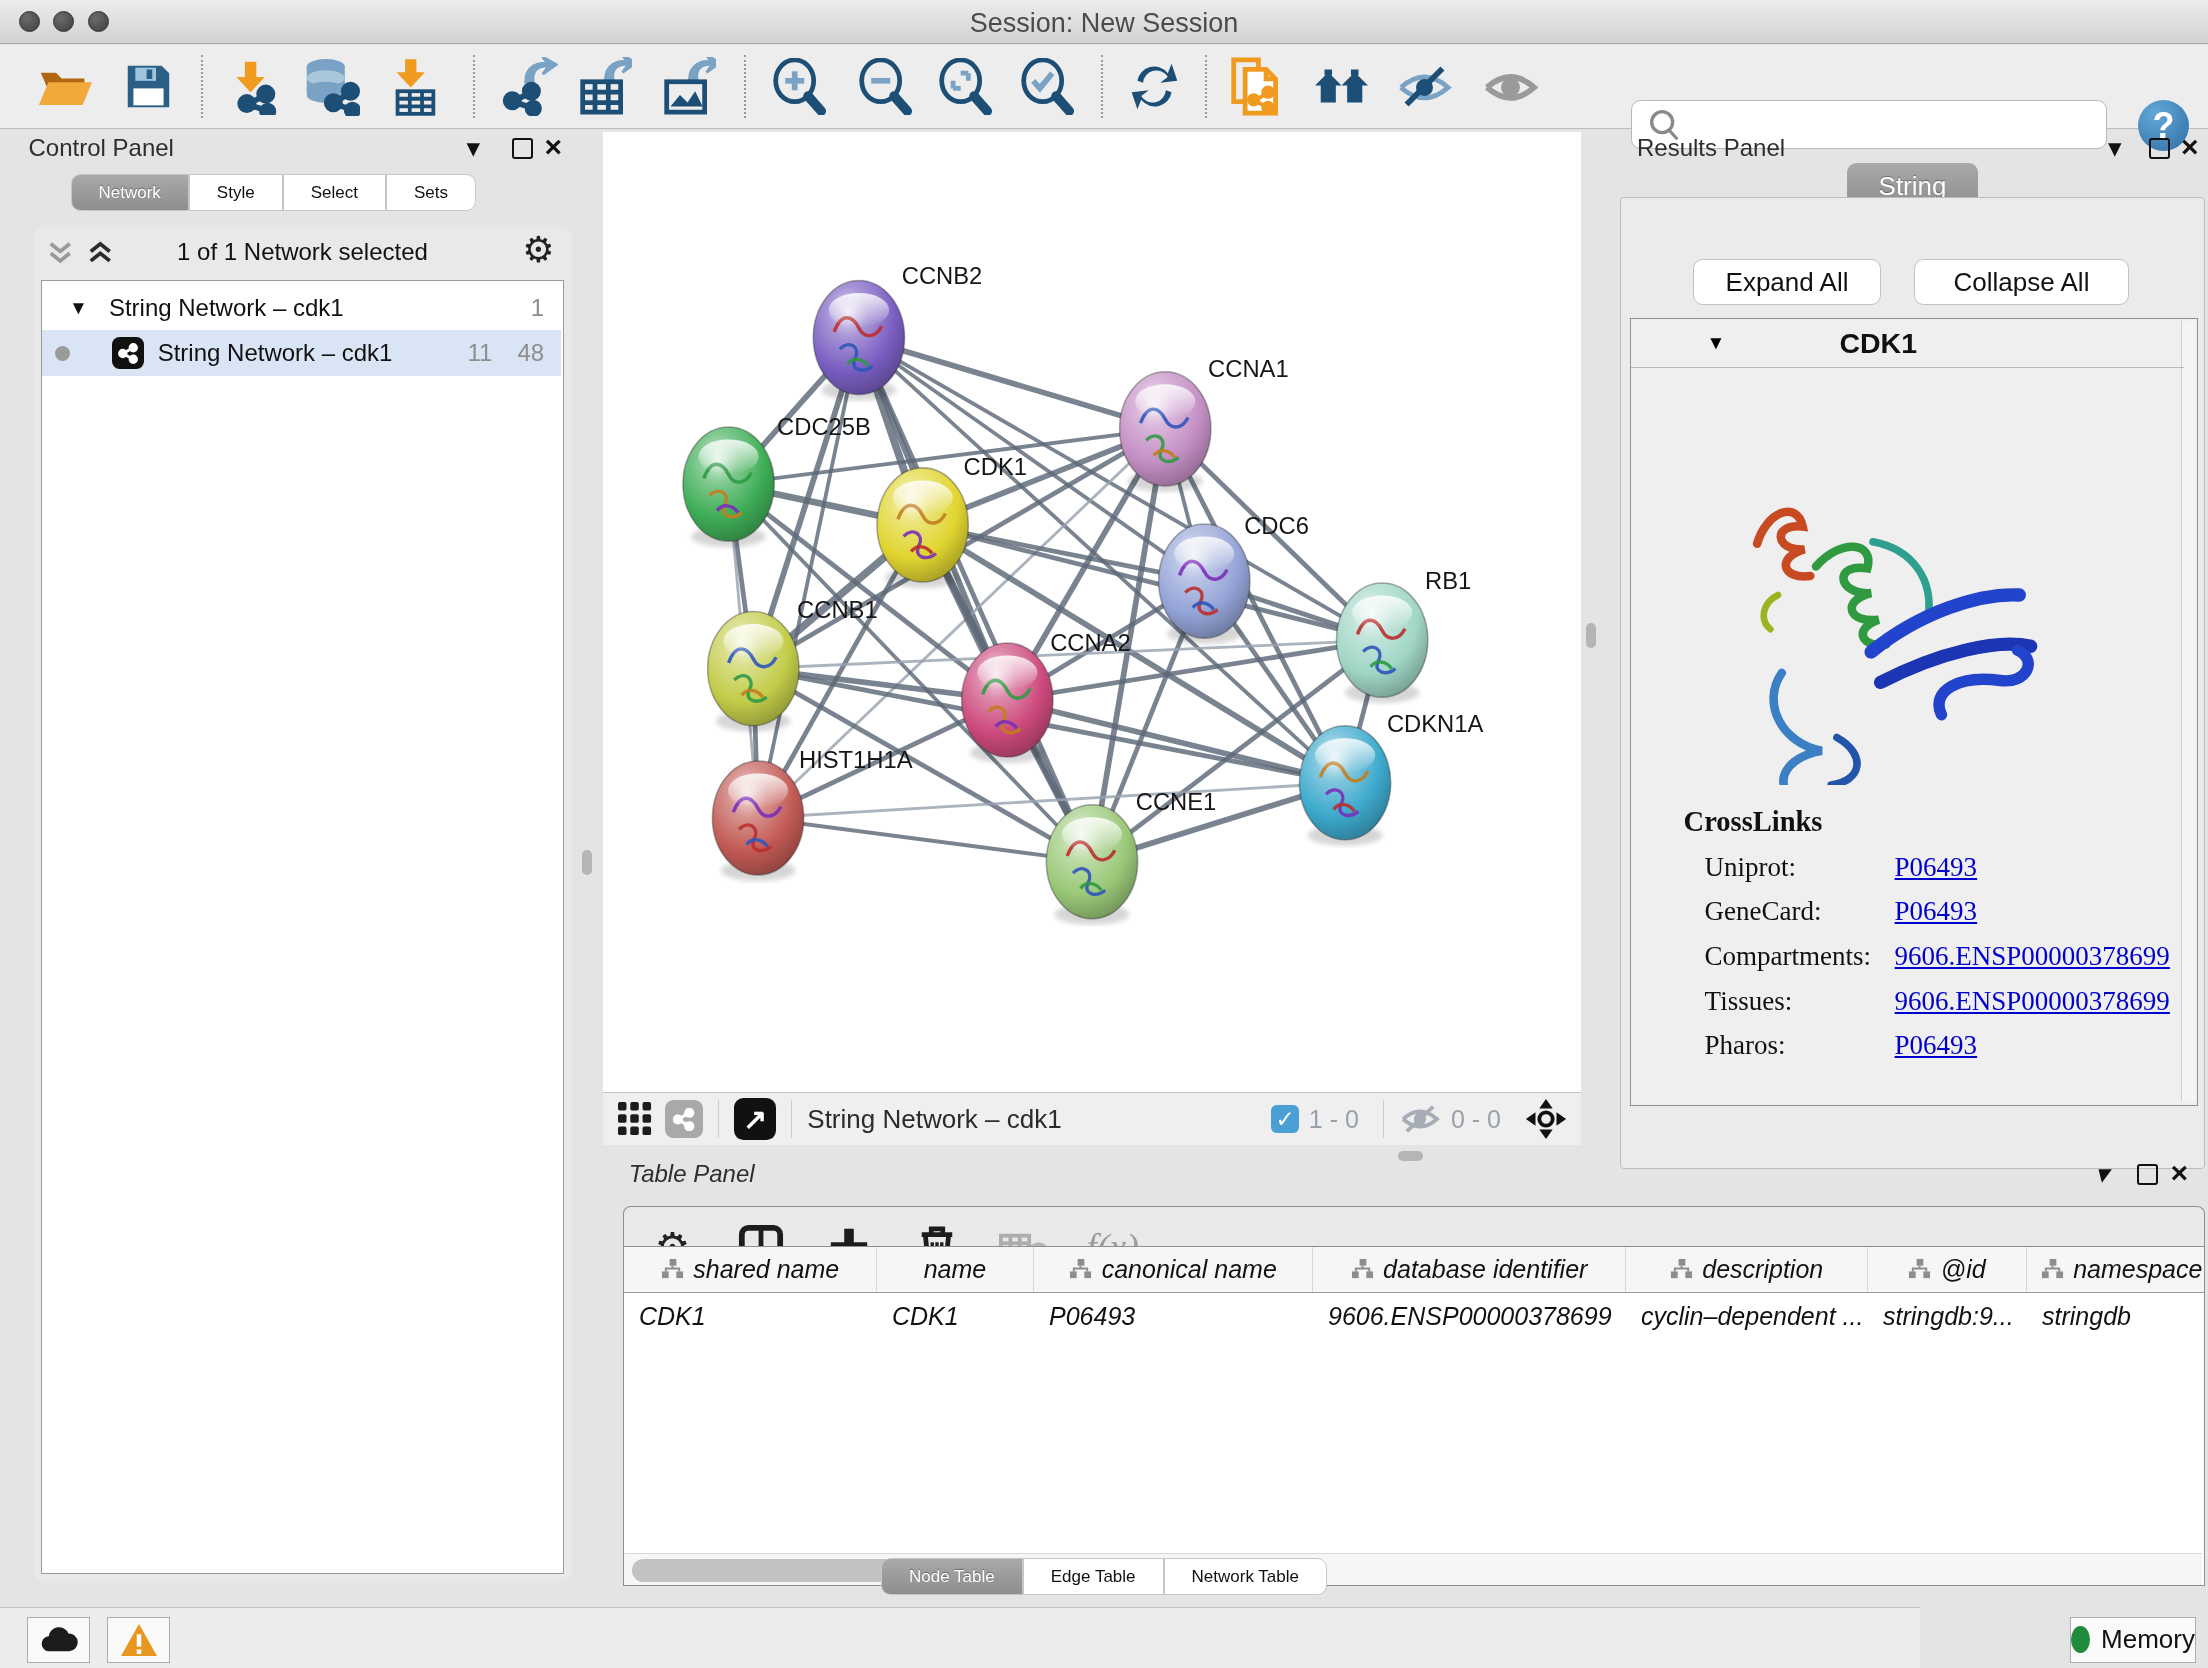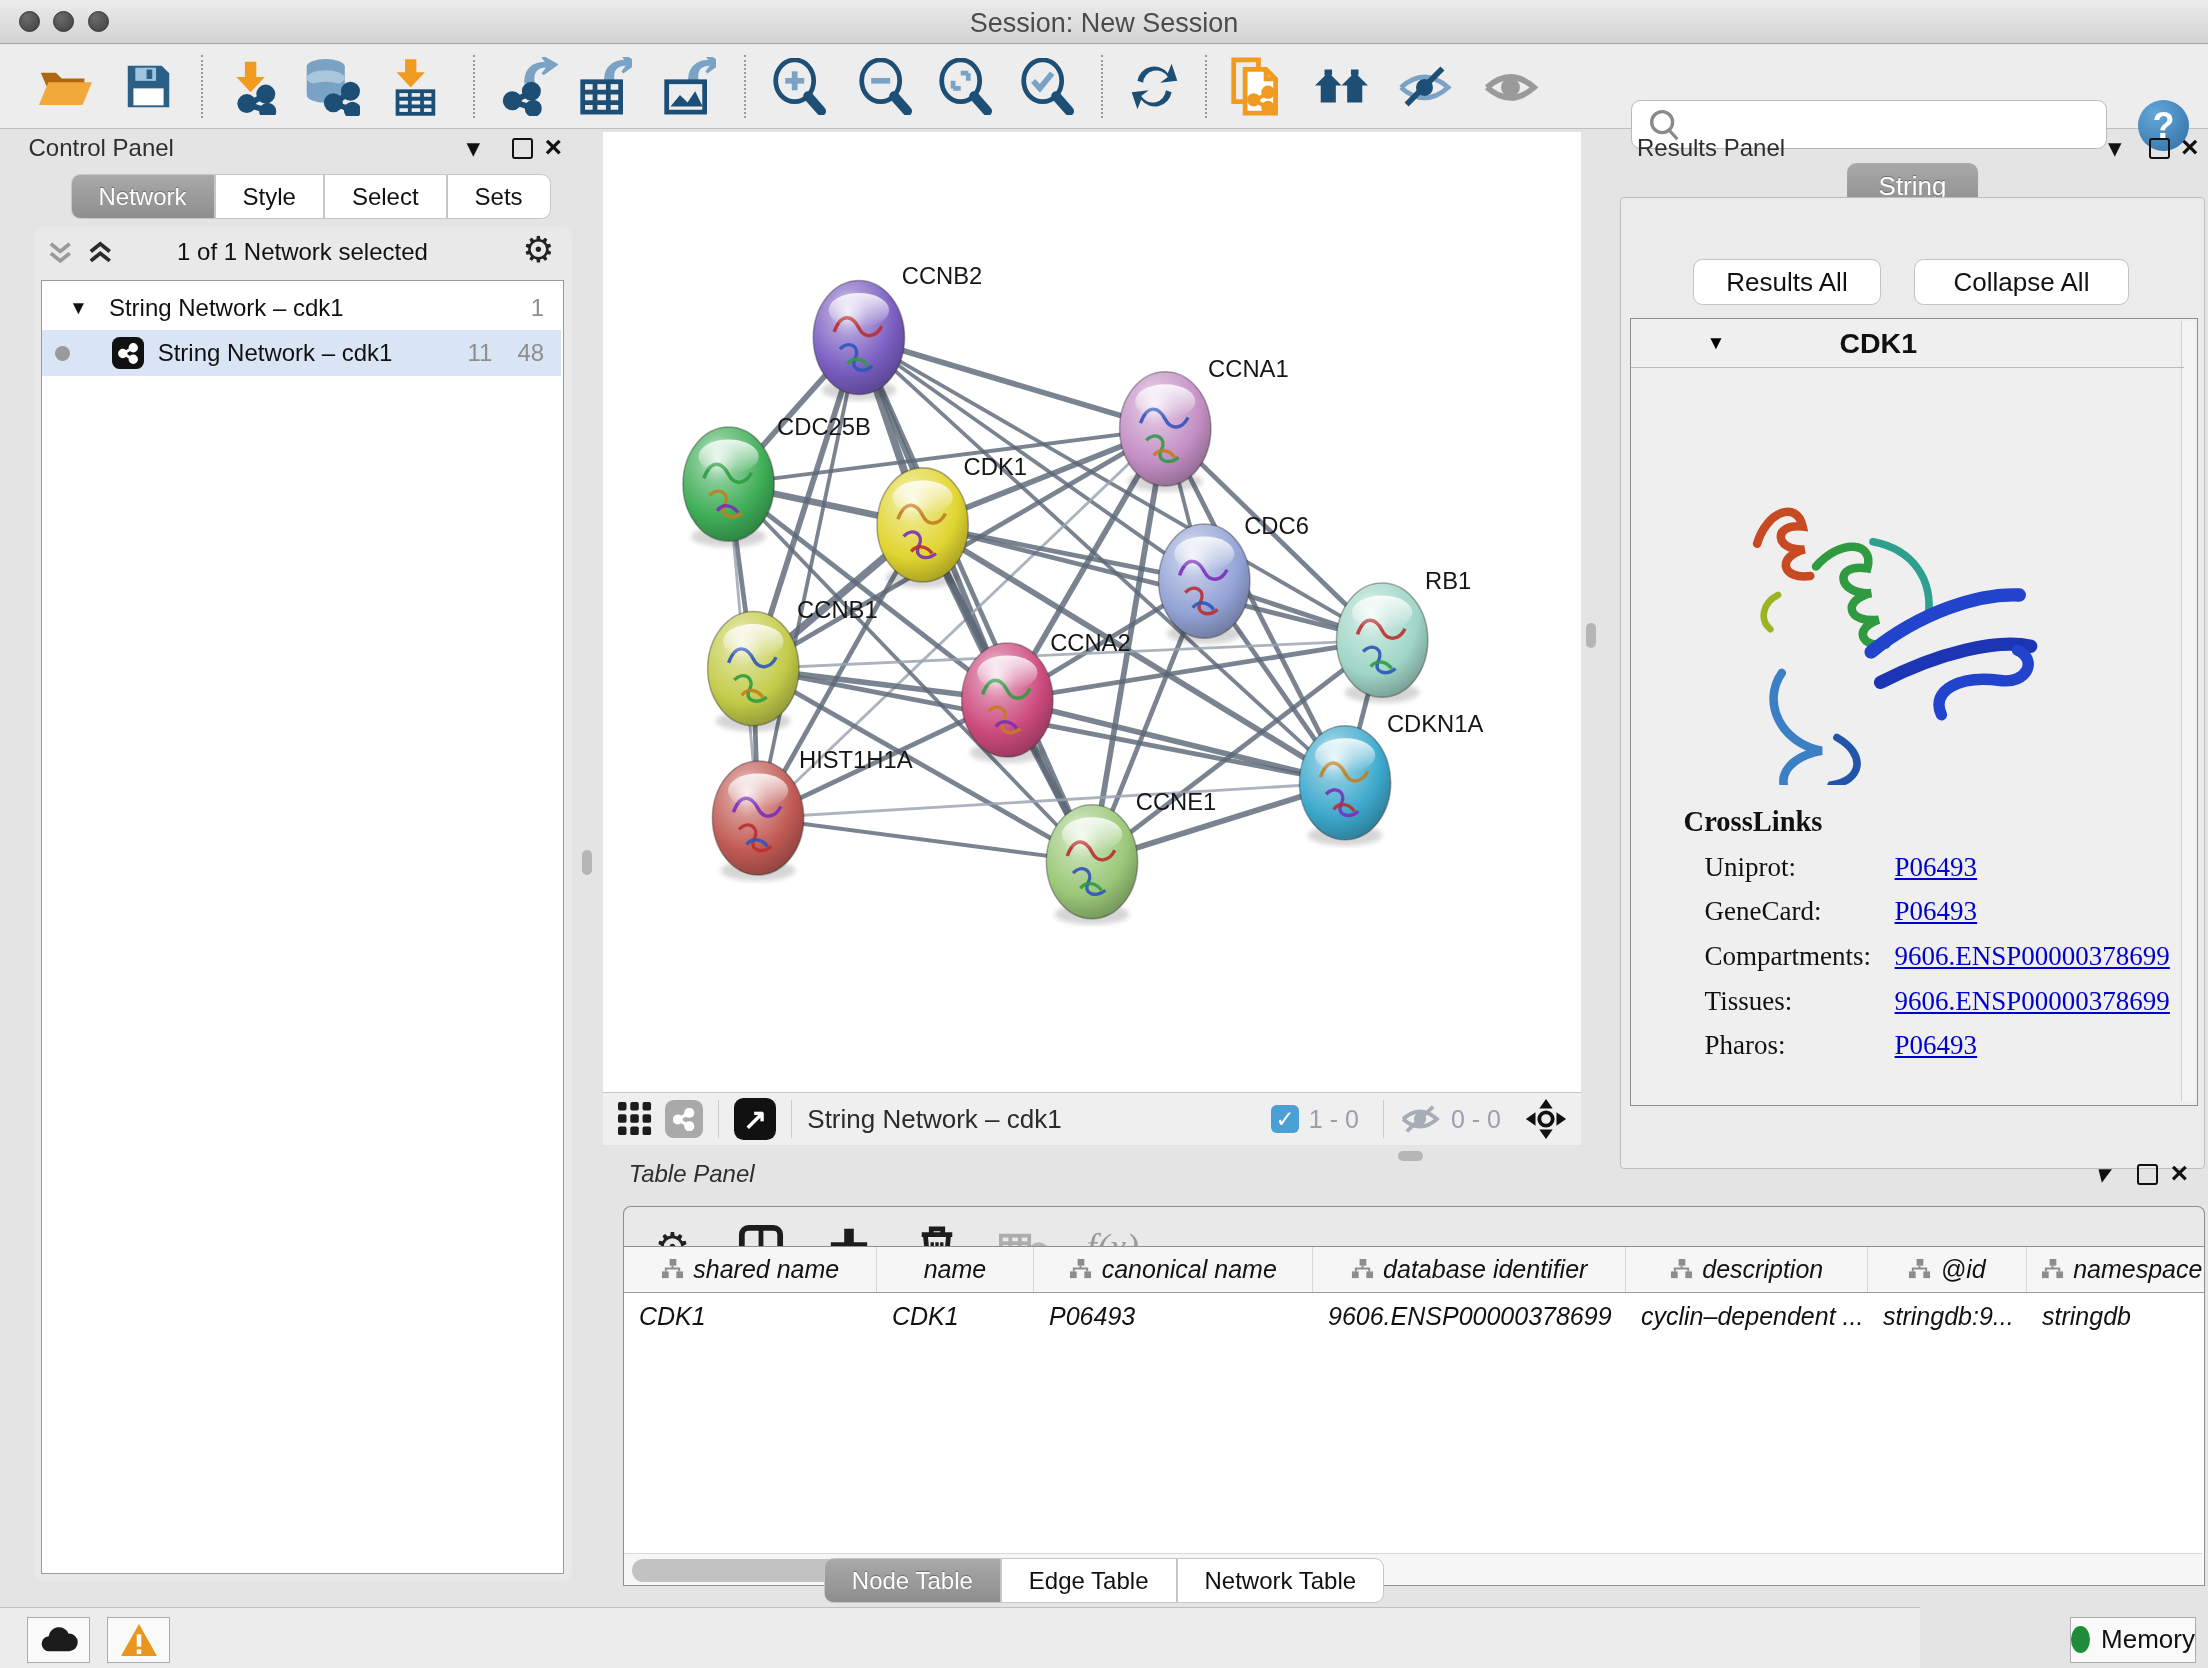--- a/index.html
+++ b/index.html
@@ -30,21 +30,21 @@
     background:radial-gradient(circle at 35% 28%, #63a8d8, #2e6da4); color:#fff; font-size:36px;
     font-weight:bold; display:flex; align-items:center; justify-content:center; }
 
   
   .phead { font-size:24px; color:#2e2e2e; }
   .pctl { position:absolute; font-size:27px; color:#111; }
   .float-box { position:absolute; width:21px; height:21px; border:2.9px solid #111; border-radius:2.9px; }
   .close-x { font-weight:bold; font-size:30px; line-height:21px; }
 
   
-  .seg-tab { display:inline-block; padding:7.6px 27px; font-size:24px; background:#fff;
+  .seg-tab { display:inline-block; padding:7.6px 27px; font-size:17px; background:#fff;
     border:1px solid #c6c6c6; color:#111; cursor:pointer; }
   .seg-tab.active { background:linear-gradient(#a9a9a9,#8e8e8e); color:#fff;
     text-shadow:0 -1px 1px rgba(0,0,0,.35); }
   .seg-tab:first-child { border-radius:9.5px 0 0 9.5px; }
   .seg-tab:last-child { border-radius:0 9.5px 9.5px 0; }
 
   
   .ctl-panel { position:absolute; left:9.5px; top:132px; width:554px; height:1451px; }
   .ctl-inner { position:absolute; left:24px; top:95px; width:538px; height:1354px;
     background:#e9e9e9; border-radius:9.5px; }
@@ -637,21 +637,21 @@
 <span class="splitter-dot" style="left:1398px;top:1151px;width:25px;height:9.5px"></span>
 
 <div class="res-panel">
   <span class="phead" style="position:absolute;left:17px;top:1.9px">Results Panel</span>
   <span class="pctl" style="left:488px;top:0px">▾</span>
   <span class="float-box" style="left:529px;top:5.7px"></span>
   <span class="pctl close-x" style="left:561px;top:3.8px">×</span>
   <span class="res-tab">String</span>
 
   <div class="res-box">
-    <div class="res-btn" style="left:72px;width:188px">Results All</div>
+    <div class="res-btn" style="left:72px;width:188px">Expand All</div>
     <div class="res-btn" style="left:293px;width:215px">Collapse All</div>
 
     <div class="res-content">
       <div class="res-scroll"></div>
       <div class="gene-head">
         <span style="margin-left:76px;font-size:19px">▼</span>
         <span class="gene-name" style="margin-left:114px">CDK1</span>
       </div>
 
       <svg style="position:absolute;left:90px;top:124px" width="380" height="342" viewBox="0 0 400 360">

